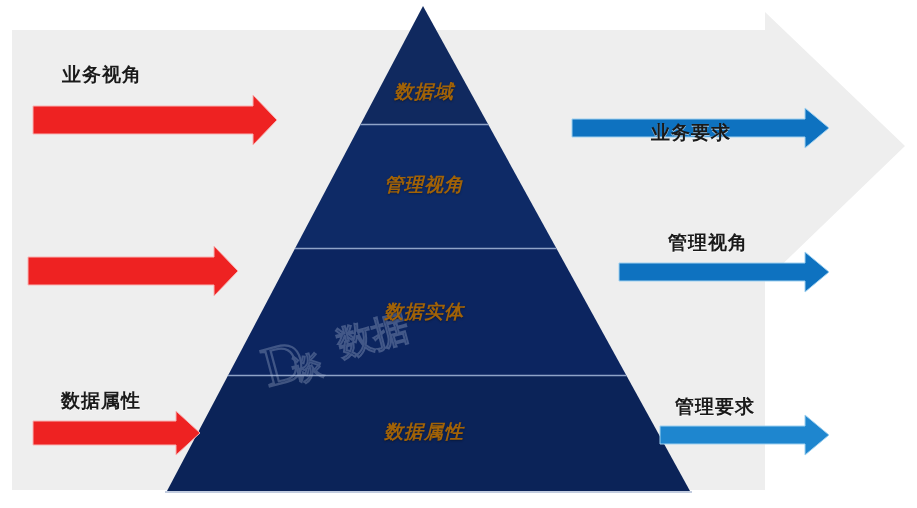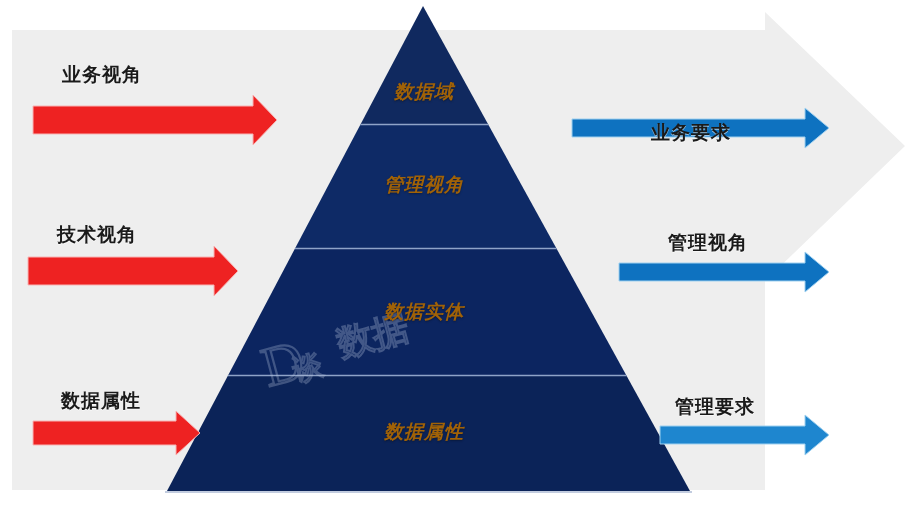--- a/index.html
+++ b/index.html
@@ -104,21 +104,20 @@
     </g>
     <g>
       <polygon points="619,263 805,263 805,252 829,272 805,292 805,281 619,281" fill="#0e72c0" stroke="#9fd1f0" stroke-width="1"></polygon>
     </g>
     <g>
       <polygon points="660,426 805,426 805,415 829,435 805,455 805,444 660,444" fill="#1e86cf" stroke="#9fd1f0" stroke-width="1"></polygon>
     </g>
   </svg>
 
   <div class="label side-label" style="left:62px; top:62px;text-align:center;">业务视角</div>
-  <div class="label side-label" style="left:57px; top:222px;">技术视角</div>
   <div class="label side-label" style="left:61px; top:388px;">数据属性</div>
 
   <div class="label side-label" style="left:651px; top:72px;margin-top:48px;">业务要求</div>
   <div class="label side-label" style="left:668px; top:230px;">管理视角</div>
   <div class="label side-label" style="left:675px; top:394px;">管理要求</div>
 
   <div class="label level-label" style="left:424px; top:79px;">数据域</div>
   <div class="label level-label" style="left:424px; top:172px;">管理视角</div>
   <div class="label level-label" style="left:424px; top:419px;">数据属性</div>
   <div class="label level-label" style="left:424px; top:299px;">数据实体</div>

